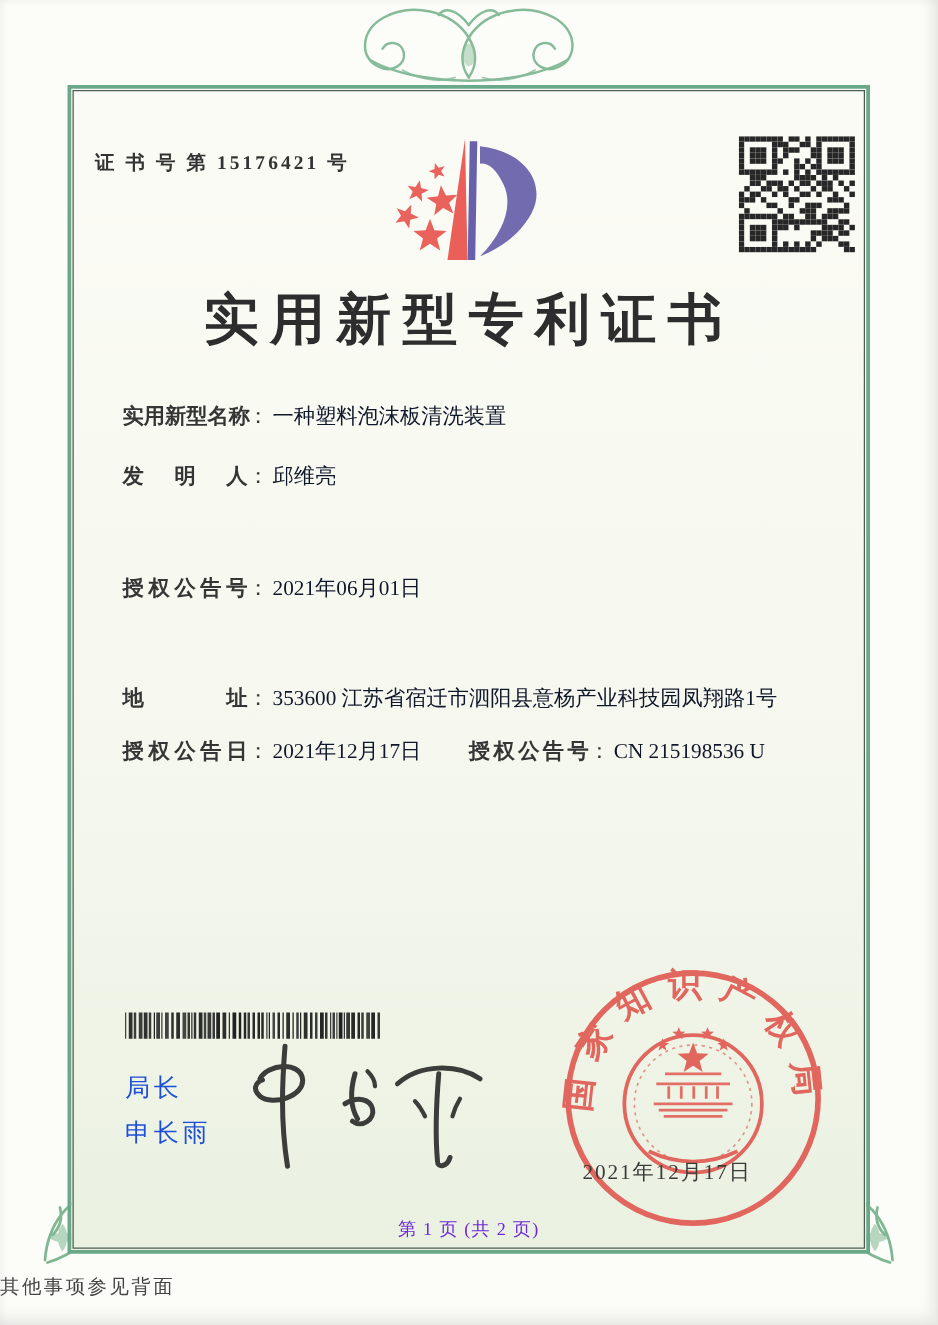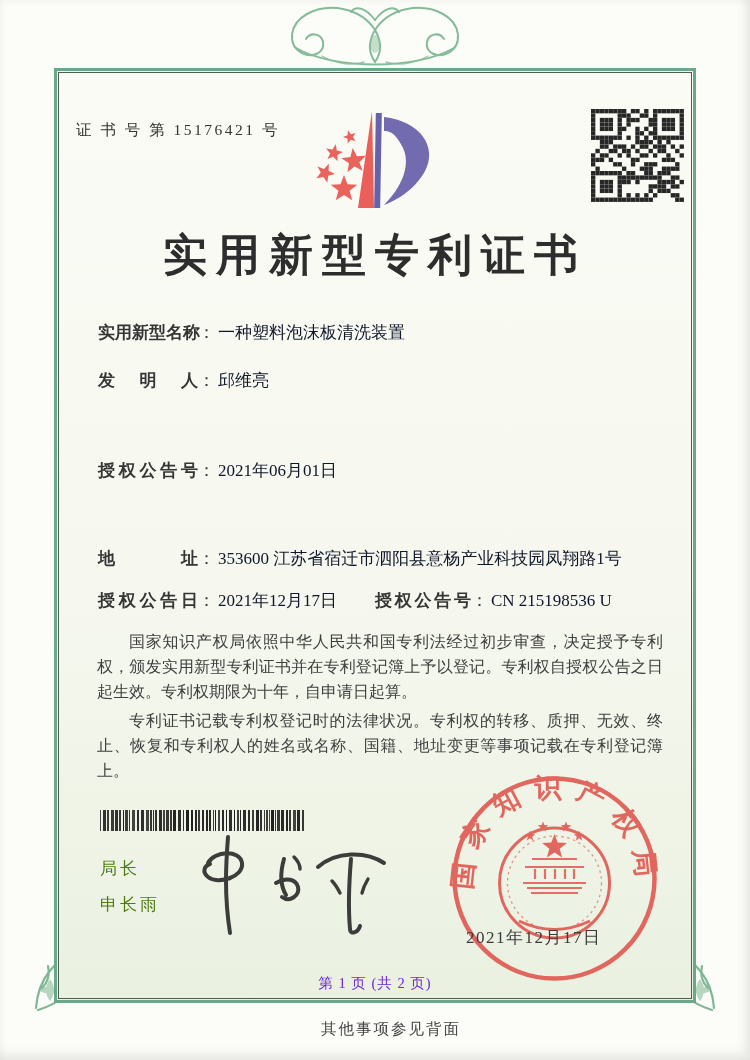--- a/index.html
+++ b/index.html
@@ -10,37 +10,37 @@
     box-shadow:inset -5px -6px 10px rgba(60,60,55,.10), inset 2px 2px 6px rgba(60,60,55,.04);
   }
   .abs{position:absolute;}
   
   .frame{
     left:54px;top:68px;width:636px;height:929px;
     border:3px solid #69a989;
     background:linear-gradient(180deg,#fbfbf5 0%,#f6f8ef 55%,#eaf1e1 100%);
   }
   .frame-inner{position:absolute;inset:1px;border:1px solid #4d5d53;}
-  .cert-no{left:76px;top:120px;font-size:15.5px;letter-spacing:2.5px;color:#333;}
+  .cert-no{left:76px;top:120px;font-size:15.5px;letter-spacing:2.5px;color:#333;font-weight:bold;}
   .title{left:0;right:0;top:226px;text-align:center;font-size:44px;font-weight:600;
          letter-spacing:9px;color:#2d2d2d;}
   .frow{left:98px;width:575px;height:26px;font-size:17px;white-space:nowrap;}
   .flabel{display:inline-block;width:100px;text-align:justify;text-align-last:justify;
           vertical-align:top;color:#353535;font-weight:bold;}
   .colon{color:#353535;}
   .fvalue{color:#0f172a;margin-left:3px;margin-top:36px;}
   .grant-right{position:absolute;left:277px;top:0;white-space:nowrap;}
   .grant-right .flabel{width:96px;}
   .paras{left:97px;top:629px;width:566px;font-size:16px;line-height:25px;
          text-align:justify;color:#3e3e3e;}
   .paras p{margin:0 0 4px 0;text-indent:2em;}
-  .signer{font-size:17px;letter-spacing:3px;color:#4d7c0f;text-align:center;}
+  .signer{font-size:20px;letter-spacing:3px;color:#1d4ed8;text-align:center;}
   .seal-date{left:466px;top:926px;font-size:17px;letter-spacing:1.5px;color:#3a3a3a;z-index:6;}
   .page-num{left:0;right:0;top:974px;text-align:center;font-size:14.5px;letter-spacing:1px;color:#6d28d9;}
-  .back-note{left:0;right:0;top:1019px;text-align:center;font-size:15.5px;letter-spacing:2px;color:#454545;margin-left:32px;}
+  .back-note{left:0;right:0;top:1019px;font-size:15.5px;letter-spacing:2px;color:#454545;}
   svg{display:block;}
   .noptr{pointer-events:none;}
 </style>
 </head>
 <body>
 
 <div class="page">
 
   <svg class="abs noptr" style="left:256px;top:0px" width="238" height="72" viewBox="0 0 238 72">
     <g stroke="#72b089" fill="none" stroke-width="2" stroke-linecap="round" opacity="0.85">
@@ -359,24 +359,20 @@
   <div class="abs frow" style="top:547px">
     <span class="flabel">地址</span><span class="colon">：</span><span class="fvalue">353600 江苏省宿迁市泗阳县意杨产业科技园凤翔路1号</span>
   </div>
   <div class="abs frow" style="top:589px">
     <span class="flabel">授权公告日</span><span class="colon">：</span><span class="fvalue">2021年12月17日</span>
     <span class="grant-right">
       <span class="flabel">授权公告号</span><span class="colon">：</span><span class="fvalue">CN 215198536 U</span>
     </span>
   </div>
 
-  <div class="abs paras">
-    <p>国家知识产权局依照中华人民共和国专利法经过初步审查，决定授予专利权，颁发实用新型专利证书并在专利登记簿上予以登记。专利权自授权公告之日起生效。专利权期限为十年，自申请日起算。</p>
-    <p>专利证书记载专利权登记时的法律状况。专利权的转移、质押、无效、终止、恢复和专利权人的姓名或名称、国籍、地址变更等事项记载在专利登记簿上。</p>
-  </div>
 
   <svg class="abs" id="barcode" style="left:100px;top:809px" width="212" height="23" viewBox="0 0 212 23">
       <rect x="0" y="1" width="1" height="21" fill="#1f1f1f" opacity="0.8311524863634258"></rect>
       <rect x="3" y="1" width="3" height="21" fill="#1f1f1f" opacity="0.913860148335807"></rect>
       <rect x="7" y="1" width="2" height="21" fill="#1f1f1f" opacity="0.8631865334650501"></rect>
       <rect x="11" y="1" width="3" height="21" fill="#1f1f1f" opacity="0.8664068009844049"></rect>
       <rect x="15" y="1" width="3" height="21" fill="#1f1f1f" opacity="0.9133124582283199"></rect>
       <rect x="19" y="1" width="2" height="21" fill="#1f1f1f" opacity="0.8727845208253711"></rect>
       <rect x="23" y="1" width="1" height="21" fill="#1f1f1f" opacity="0.9960302988067269"></rect>
       <rect x="25" y="1" width="3" height="21" fill="#1f1f1f" opacity="0.8543425076827407"></rect>

